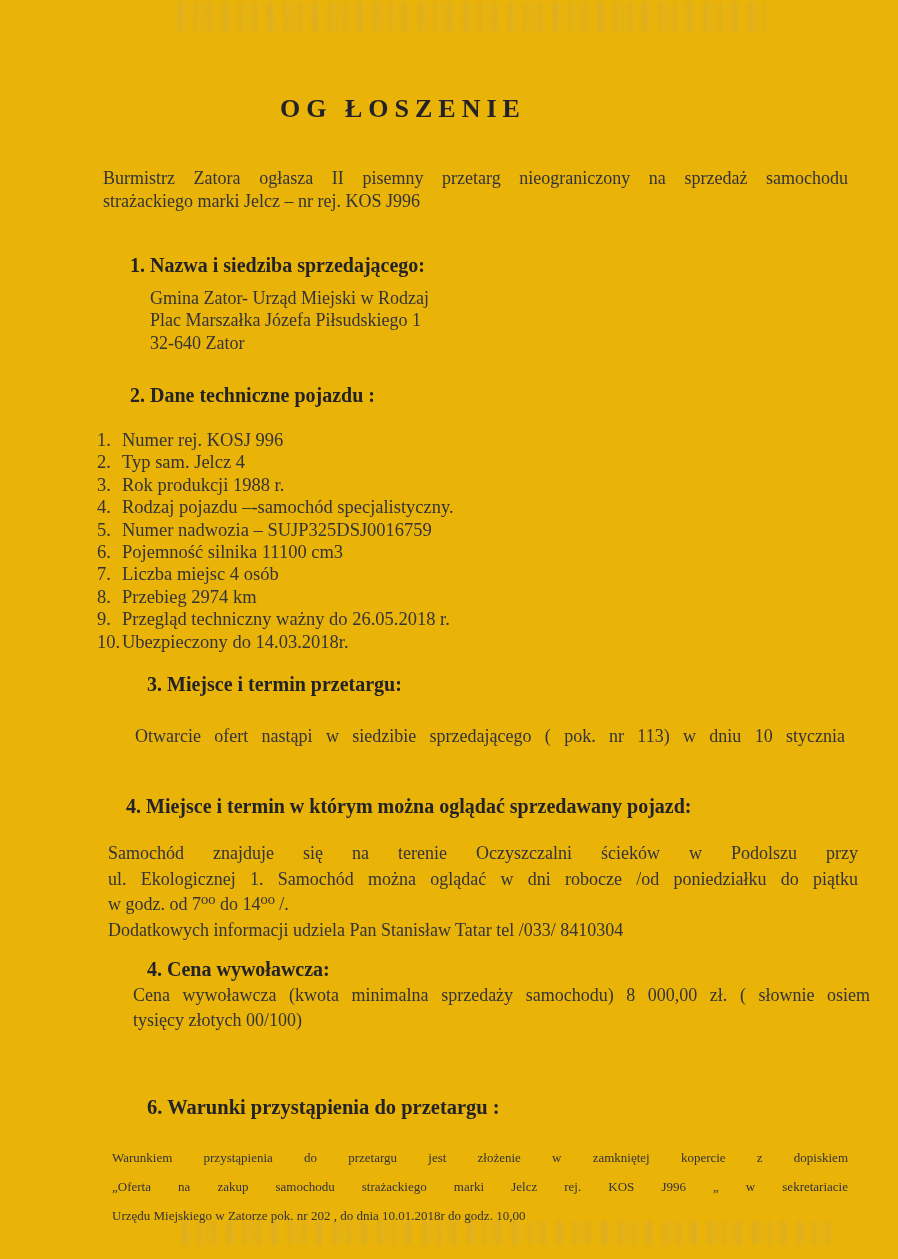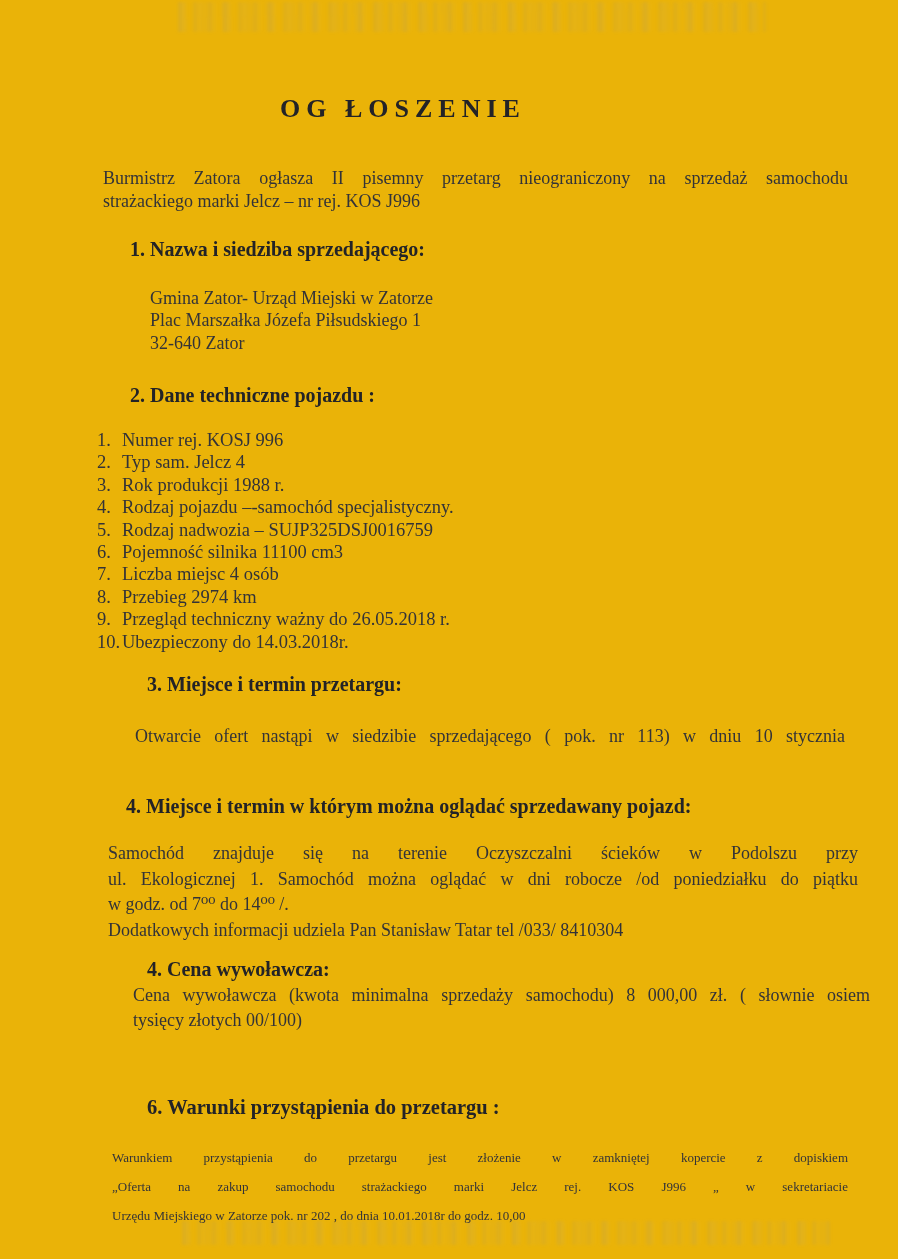--- a/index.html
+++ b/index.html
@@ -47,21 +47,21 @@
     color: #232327;
     white-space: nowrap;
   }
   .heading {
     position: absolute;
     font-size: 20px;
     font-weight: bold;
     color: #232327;
     white-space: nowrap;
   }
-  .h1 { left: 130px; top: 238px; }
+  .h1 { left: 130px; top: 254px; }
   .h2 { left: 130px; top: 384px; text-align: center; }
   .h3 { left: 147px; top: 673px; }
   .h4 { left: 126px; top: 795px; }
   .h5 { left: 147px; top: 958px; }
   .h6 { left: 147px; top: 1096px; font-size: 20.5px; }
 
   .para { position: absolute; font-size: 18px; }
   
   .jl { text-align: justify; text-align-last: justify; }
   .ll { text-align: left; }
@@ -91,21 +91,21 @@
   <div class="doc-title">OG ŁOSZENIE</div>
 
   <div class="para intro">
     <div class="jl">Burmistrz Zatora ogłasza II pisemny przetarg nieograniczony na sprzedaż samochodu</div>
     <div class="ll">strażackiego marki Jelcz –  nr rej. KOS J996</div>
   </div>
 
   <div class="heading h1">1. Nazwa i siedziba sprzedającego:</div>
 
   <div class="para address">
-    <div>Gmina Zator- Urząd Miejski w Zatorze</div>
+    <div>Gmina Zator- Urząd Miejski w Rodzaj</div>
     <div>Plac Marszałka Józefa Piłsudskiego 1</div>
     <div>32-640 Zator</div>
   </div>
 
   <div class="heading h2">2. Dane techniczne pojazdu :</div>
 
   <div class="tech-list">
     <div class="tech-row">
       <span class="tech-num">1.</span>
       <span class="tech-text">Numer rej. KOSJ 996</span>
@@ -117,21 +117,21 @@
     <div class="tech-row">
       <span class="tech-num">3.</span>
       <span class="tech-text">Rok produkcji 1988 r.</span>
     </div>
     <div class="tech-row">
       <span class="tech-num">4.</span>
       <span class="tech-text">Rodzaj pojazdu –-samochód specjalistyczny.</span>
     </div>
     <div class="tech-row">
       <span class="tech-num">5.</span>
-      <span class="tech-text">Rodzaj nadwozia – SUJP325DSJ0016759</span>
+      <span class="tech-text">Numer nadwozia – SUJP325DSJ0016759</span>
     </div>
     <div class="tech-row">
       <span class="tech-num">6.</span>
       <span class="tech-text">Pojemność silnika 11100 cm3</span>
     </div>
     <div class="tech-row">
       <span class="tech-num">7.</span>
       <span class="tech-text">Liczba miejsc 4 osób</span>
     </div>
     <div class="tech-row">

